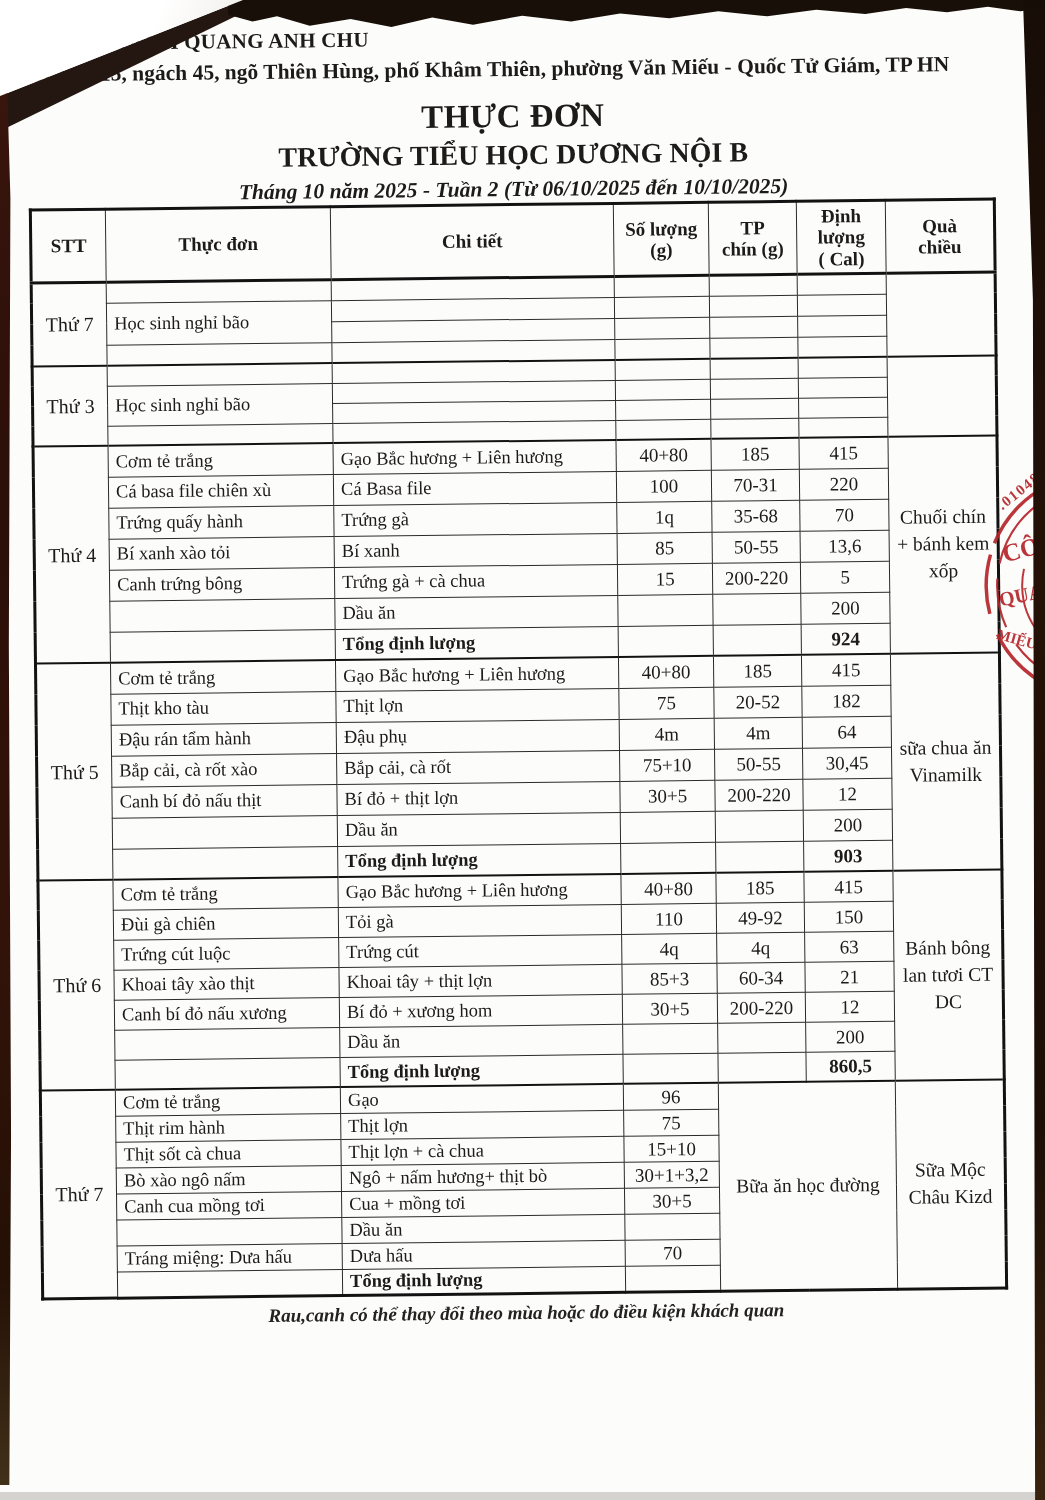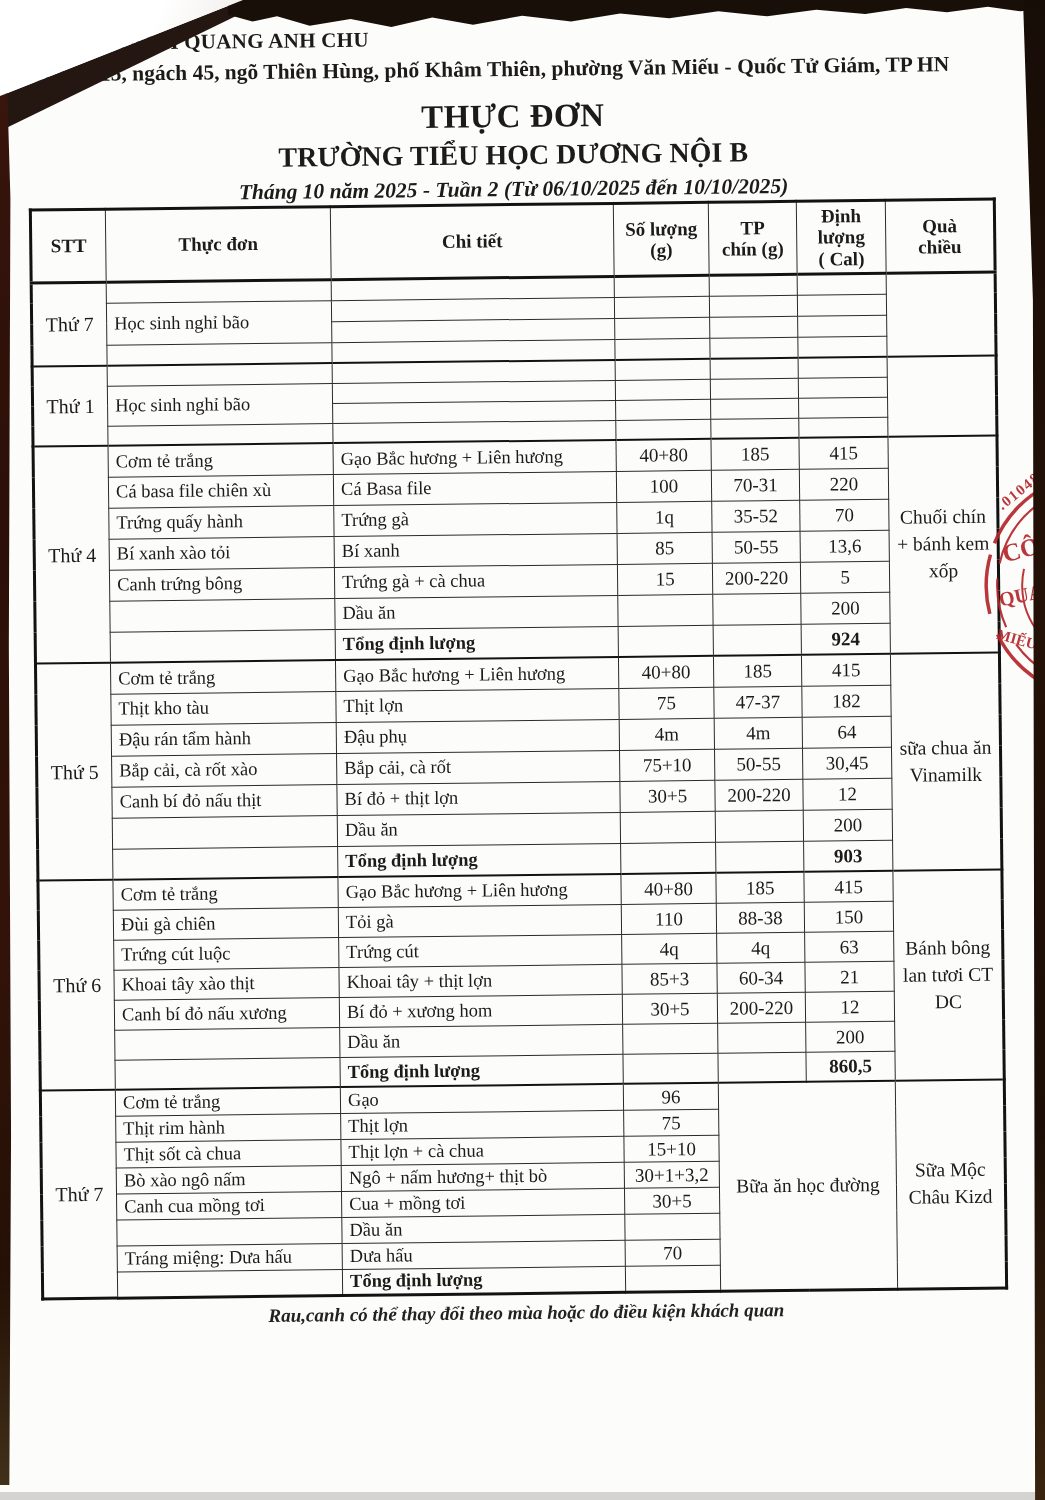--- a/index.html
+++ b/index.html
@@ -128,21 +128,21 @@
               <td></td>
             </tr>
             <tr class="sub lite" style="height: 21px;">
               <td class="c-menu"></td>
               <td></td>
               <td></td>
               <td></td>
               <td></td>
             </tr>
             <tr class="block-start" style="height: 20px;">
-              <td class="c-label" rowspan="4">Thứ 1</td>
+              <td class="c-label" rowspan="4">Thứ 3</td>
               <td class="c-menu"></td>
               <td></td>
               <td></td>
               <td></td>
               <td></td>
               <td class="c-treat" rowspan="4"></td>
             </tr>
             <tr class="sub lite" style="height: 20px;">
               <td class="c-menu" rowspan="2">Học sinh nghỉ bão</td>
               <td></td>
@@ -176,21 +176,21 @@
               <td class="c-menu">Cá basa file chiên xù</td>
               <td class="c-detail">Cá Basa file</td>
               <td class="c-num">100</td>
               <td class="c-num">70-31</td>
               <td class="c-num">220</td>
             </tr>
             <tr class="sub" style="height: 31px;">
               <td class="c-menu">Trứng quấy hành</td>
               <td class="c-detail">Trứng gà</td>
               <td class="c-num">1q</td>
-              <td class="c-num">35-52</td>
+              <td class="c-num">35-68</td>
               <td class="c-num">70</td>
             </tr>
             <tr class="sub" style="height: 31px;">
               <td class="c-menu">Bí xanh xào tỏi</td>
               <td class="c-detail">Bí xanh</td>
               <td class="c-num">85</td>
               <td class="c-num">50-55</td>
               <td class="c-num">13,6</td>
             </tr>
             <tr class="sub" style="height: 31px;">
@@ -220,21 +220,21 @@
               <td class="c-detail">Gạo Bắc hương + Liên hương</td>
               <td class="c-num">40+80</td>
               <td class="c-num">185</td>
               <td class="c-num">415</td>
               <td class="c-treat" rowspan="7">sữa chua ăn Vinamilk</td>
             </tr>
             <tr class="sub" style="height: 31px;">
               <td class="c-menu">Thịt kho tàu</td>
               <td class="c-detail">Thịt lợn</td>
               <td class="c-num">75</td>
-              <td class="c-num">47-37</td>
+              <td class="c-num">20-52</td>
               <td class="c-num">182</td>
             </tr>
             <tr class="sub" style="height: 31px;">
               <td class="c-menu">Đậu rán tẩm hành</td>
               <td class="c-detail">Đậu phụ</td>
               <td class="c-num">4m</td>
               <td class="c-num">4m</td>
               <td class="c-num">64</td>
             </tr>
             <tr class="sub" style="height: 31px;">
@@ -271,21 +271,21 @@
               <td class="c-detail">Gạo Bắc hương + Liên hương</td>
               <td class="c-num">40+80</td>
               <td class="c-num">185</td>
               <td class="c-num">415</td>
               <td class="c-treat" rowspan="7">Bánh bông lan tươi CT DC</td>
             </tr>
             <tr class="sub" style="height: 30px;">
               <td class="c-menu">Đùi gà chiên</td>
               <td class="c-detail">Tỏi gà</td>
               <td class="c-num">110</td>
-              <td class="c-num">88-38</td>
+              <td class="c-num">49-92</td>
               <td class="c-num">150</td>
             </tr>
             <tr class="sub" style="height: 30px;">
               <td class="c-menu">Trứng cút luộc</td>
               <td class="c-detail">Trứng cút</td>
               <td class="c-num">4q</td>
               <td class="c-num">4q</td>
               <td class="c-num">63</td>
             </tr>
             <tr class="sub" style="height: 30px;">

